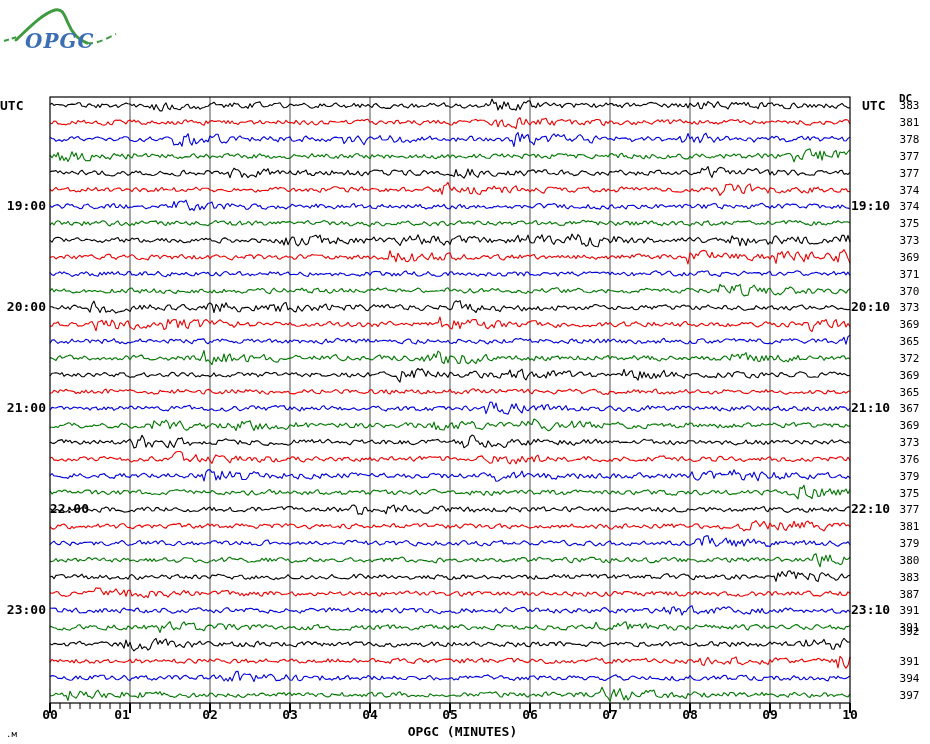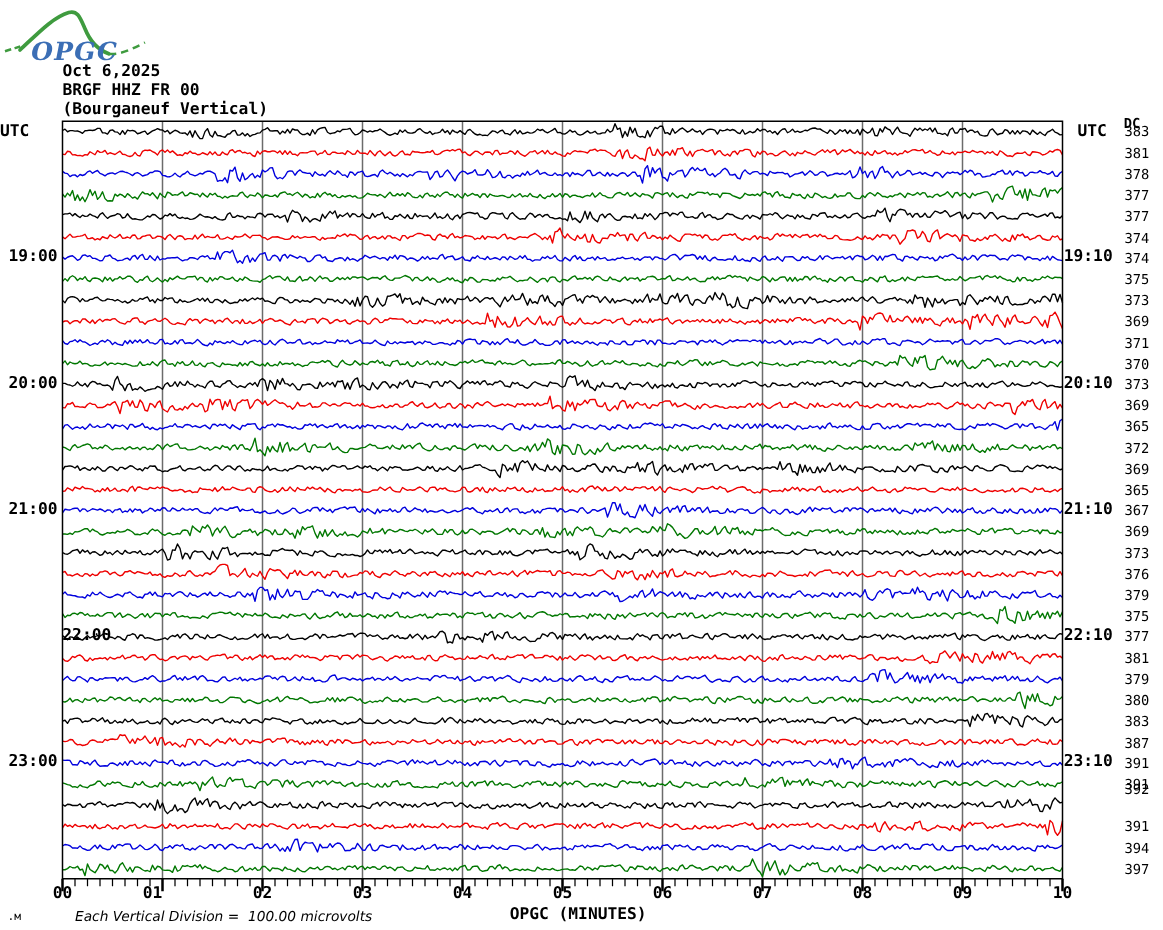--- a/index.html
+++ b/index.html
@@ -29,25 +29,20 @@
 
 <div class="page">
 
   <svg class="logo-svg" width="118" height="54" viewBox="0 0 118 54">
     <path d="M2 39 C8 37 12 36 18 34" fill="none" stroke="#3f9b3f" stroke-width="2" stroke-dasharray="5 3"></path>
     <path d="M14 38 C28 25 40 12 53 8 C60 6 62 12 66 21 C70 31 77 38 85 41" fill="none" stroke="#3f9b3f" stroke-width="3" stroke-linecap="round"></path>
     <path d="M85 41 C94 42 102 38 114 32" fill="none" stroke="#3f9b3f" stroke-width="2" stroke-dasharray="6 4"></path>
     <text x="23" y="46" font-family="DejaVu Serif, serif" font-style="italic" font-weight="bold" font-size="20" fill="#3b6eb5" letter-spacing="1">OPGC</text>
   </svg>
 
-  <div class="header-block">
-    <div class="lbl b mono13" style="position:static">Oct 6,2025</div>
-    <div class="lbl b mono13" style="position:static">BRGF HHZ FR 00</div>
-    <div class="lbl b mono13" style="position:static">(Bourganeuf Vertical)</div>
-  </div>
 
   <div class="lbl b utc-left">UTC</div>
   <div class="lbl b utc-right">UTC</div>
   <div class="lbl dc-header">DC</div>
 
   <svg id="plot-svg" width="930" height="744">
     <g id="grid-g">
         <line x1="130" y1="97" x2="130" y2="703" stroke="#6b6b6b" stroke-width="1.2"></line>
         <line x1="210" y1="97" x2="210" y2="703" stroke="#6b6b6b" stroke-width="1.2"></line>
         <line x1="290" y1="97" x2="290" y2="703" stroke="#6b6b6b" stroke-width="1.2"></line>
@@ -237,14 +232,13 @@
       <div class="lbl xtick-lbl" style="left: 434px;">05</div>
       <div class="lbl xtick-lbl" style="left: 514px;">06</div>
       <div class="lbl xtick-lbl" style="left: 594px;">07</div>
       <div class="lbl xtick-lbl" style="left: 674px;">08</div>
       <div class="lbl xtick-lbl" style="left: 754px;">09</div>
       <div class="lbl xtick-lbl" style="left: 834px;">10</div>
     </div>
 
   <div class="lbl x-title">OPGC (MINUTES)</div>
   <div class="lbl scale-marker">.м</div>
-  <div class="lbl note scale-note">Each Vertical Division =  100.00 microvolts</div>
 </div>
 
 </body></html>

